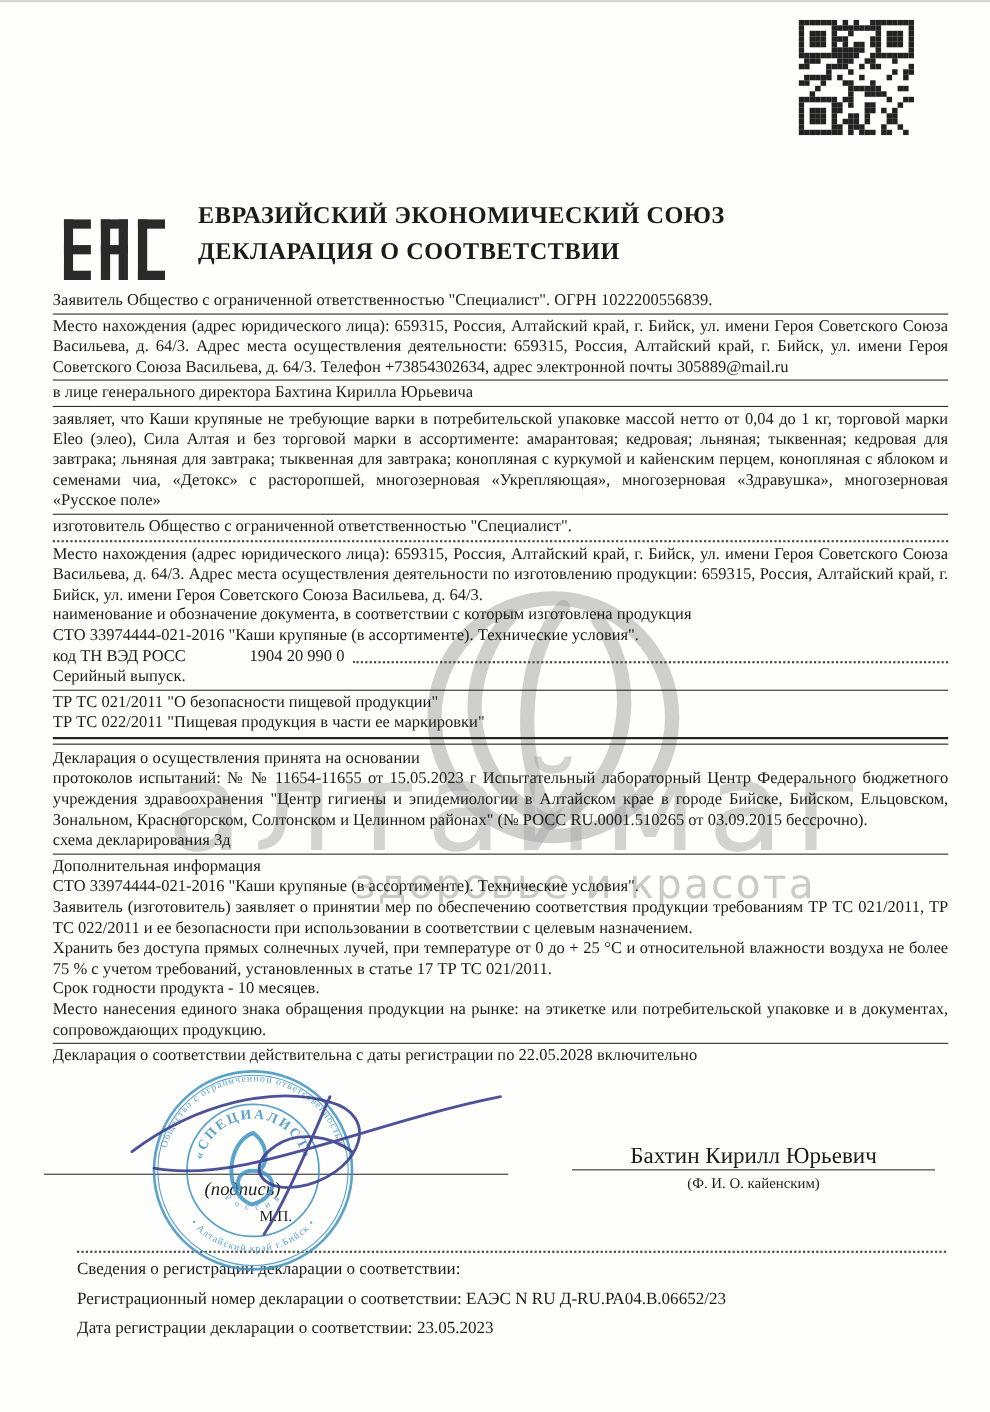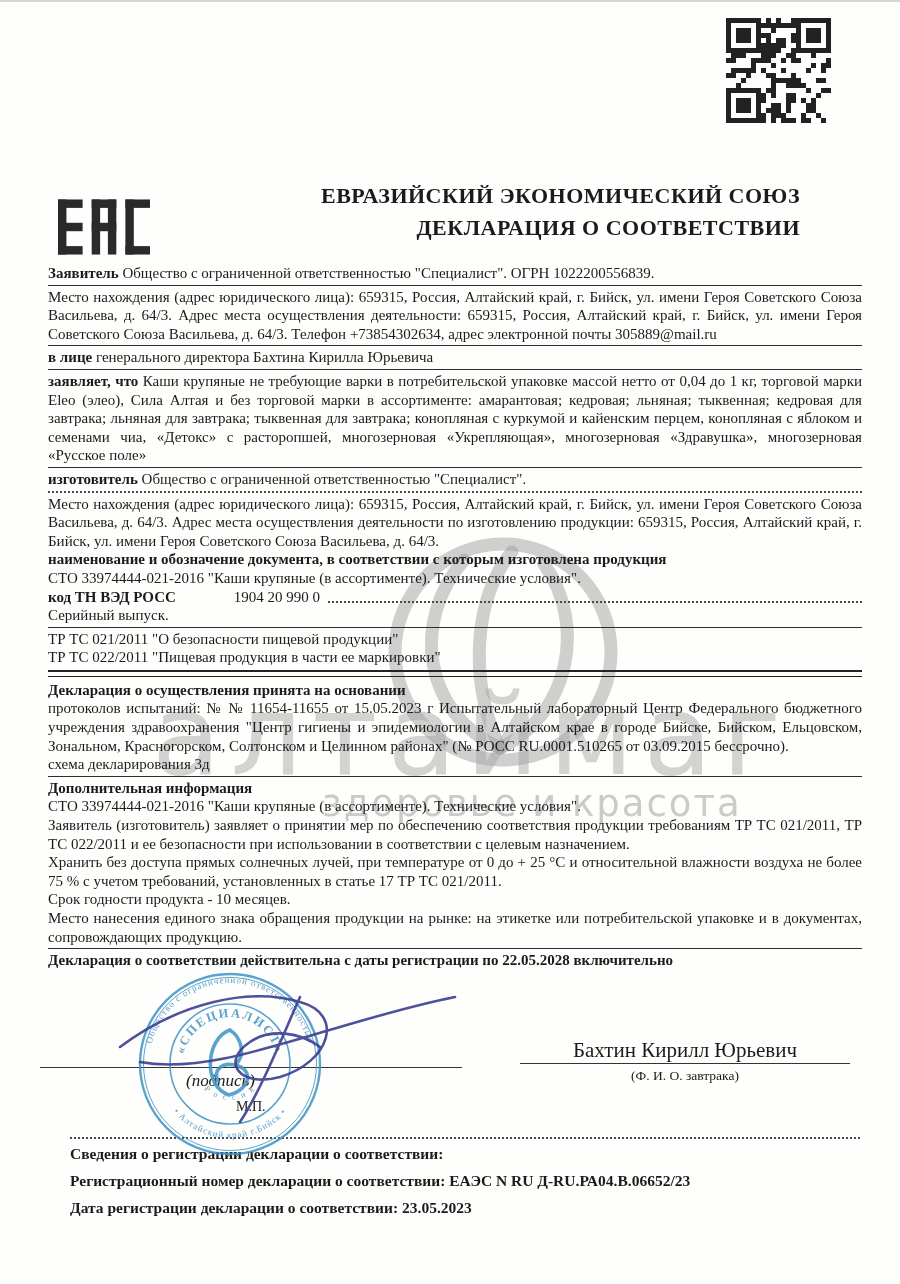--- a/index.html
+++ b/index.html
@@ -28,31 +28,31 @@
     font-size:37px;letter-spacing:2px;
     color:rgba(158,158,158,.55);
     margin-left:16px;
   }
   .wm-logo{left:372px;top:528px;}
   
   .qr{position:absolute;left:726px;top:16px;z-index:2;}
   .eac{position:absolute;left:58px;top:182px;z-index:2;}
   .title{
     position:absolute;left:180px;top:178px;width:620px;z-index:2;
-    text-align:right;font-weight:bold;font-size:22px;line-height:1.45;
+    text-align:left;font-weight:bold;font-size:22px;line-height:1.45;
     letter-spacing:.5px;
   }
   
   .main{
     position:absolute;left:48px;right:38px;top:262px;z-index:1;
     font-size:15px;line-height:18.6px;
   }
   .main p{margin:0;}
   .just{text-align:justify;}
-  b,.b{font-weight:bold;}
+  b,.b{font-weight:normal;}
   .hr{border:none;border-top:1px solid #2e2e2e;margin:2px 0;height:0;}
   .hr-dot{border:none;border-top:2px dotted #4a4a4a;margin:2px 0;height:0;}
   .hr-double{border-top:2px solid #232323;border-bottom:1px solid #232323;height:4px;margin:3px 0 4px 0;}
   .row{display:flex;align-items:flex-end;}
   .leader{flex:1;border-bottom:2px dotted #4a4a4a;margin:0 0 3px 8px;}
   .val{margin-left:58px;}
   .mt2{margin-top:2px;}
   
   .sig-line-left{position:absolute;left:40px;top:1065px;width:422px;border-top:1px solid #333;z-index:1;}
   .lbl-podpis{position:absolute;left:186px;top:1069px;font-size:17px;z-index:1;font-style:italic;}
@@ -376,21 +376,21 @@
     <div class="hr"></div>
 
     <p class="b mt2">Декларация о соответствии  действительна с даты регистрации по 22.05.2028 включительно</p>
   </div>
 
   <div class="sig-line-left"></div>
   <div class="lbl-podpis">(подпись)</div>
   <div class="lbl-mp">М.П.</div>
   <div class="fio">Бахтин Кирилл Юрьевич</div>
   <div class="fio-line"></div>
-  <div class="fio-lbl">(Ф. И. О. завтрака)</div>
+  <div class="fio-lbl">(Ф. И. О. кайенским)</div>
 
   <svg class="stamp" width="192" height="192" viewBox="0 0 192 192">
     <defs>
       <path id="arcTopOuter" d="M 15 96 A 81 81 0 0 1 177 96"></path>
       <path id="arcBotOuter" d="M 22 96 A 74 74 0 0 0 170 96"></path>
       <path id="arcTopMid" d="M 49 96 A 47 47 0 0 1 143 96"></path>
       <path id="arcBotMid" d="M 60 96 A 36 36 0 0 0 132 96"></path>
     </defs>
     <g fill="none" stroke="#3f93c4">
       <circle cx="96" cy="96" r="90" stroke-width="2.4"></circle>

